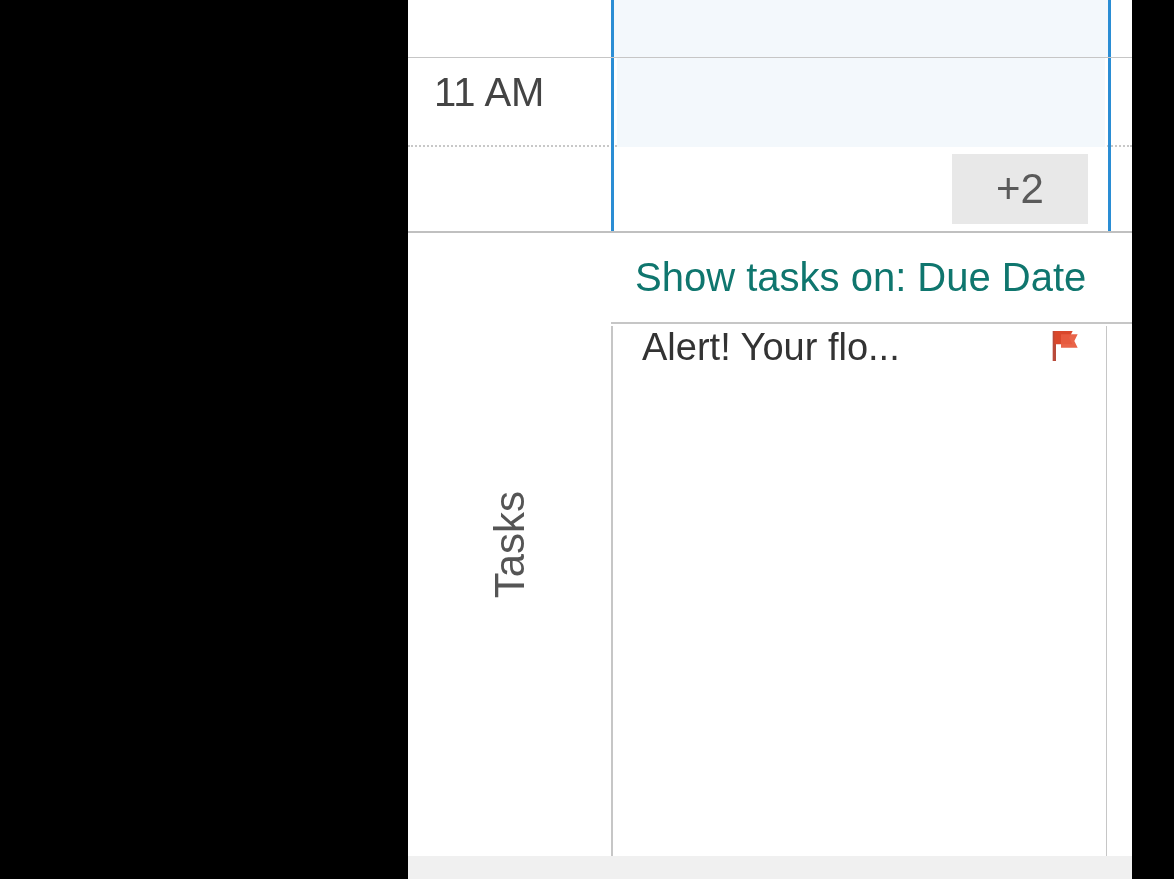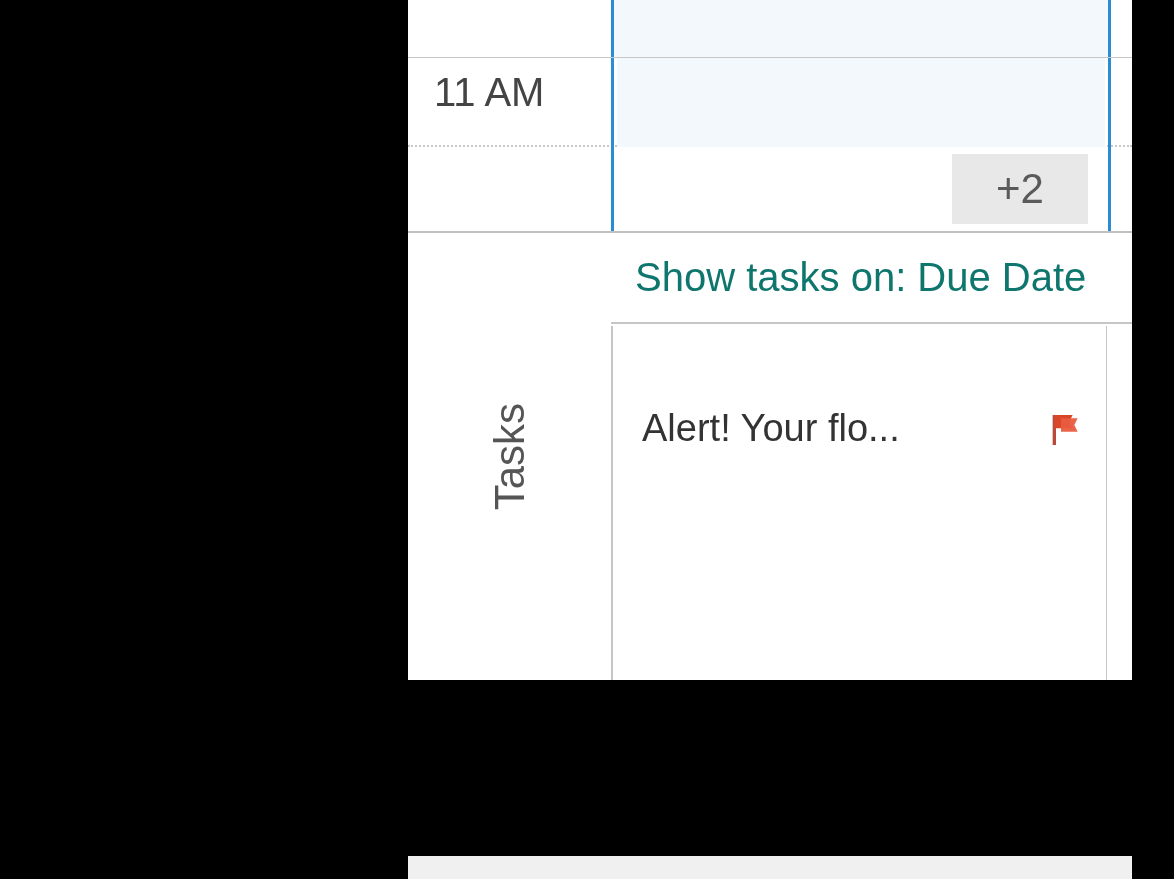--- a/index.html
+++ b/index.html
@@ -29,21 +29,21 @@
       top: 0;
       width: 42px;
       height: 879px;
       background: #000;
     }
     .calendar-area {
       position: absolute;
       left: 408px;
       top: 0;
       width: 724px;
-      height: 680px;
+      height: 856px;
       background: #fff;
     }
     
     .time-row-top {
       position: absolute;
       left: 0;
       top: 0;
       right: 0;
       height: 58px;
       background: #fff;
@@ -192,21 +192,21 @@
       bottom: 0;
       background: #c6c6c6;
     }
     .task-item {
       position: absolute;
       left: 0;
       right: 0;
       top: 0;
       height: 124px;
       display: flex;
-      align-items: flex-end;
+      align-items: flex-start;
       padding-left: 28px;
       padding-right: 20px;
       font-size: 38px;
       color: #333;
     }
     .task-text {
       flex: 1;
       white-space: nowrap;
       overflow: hidden;
     }

